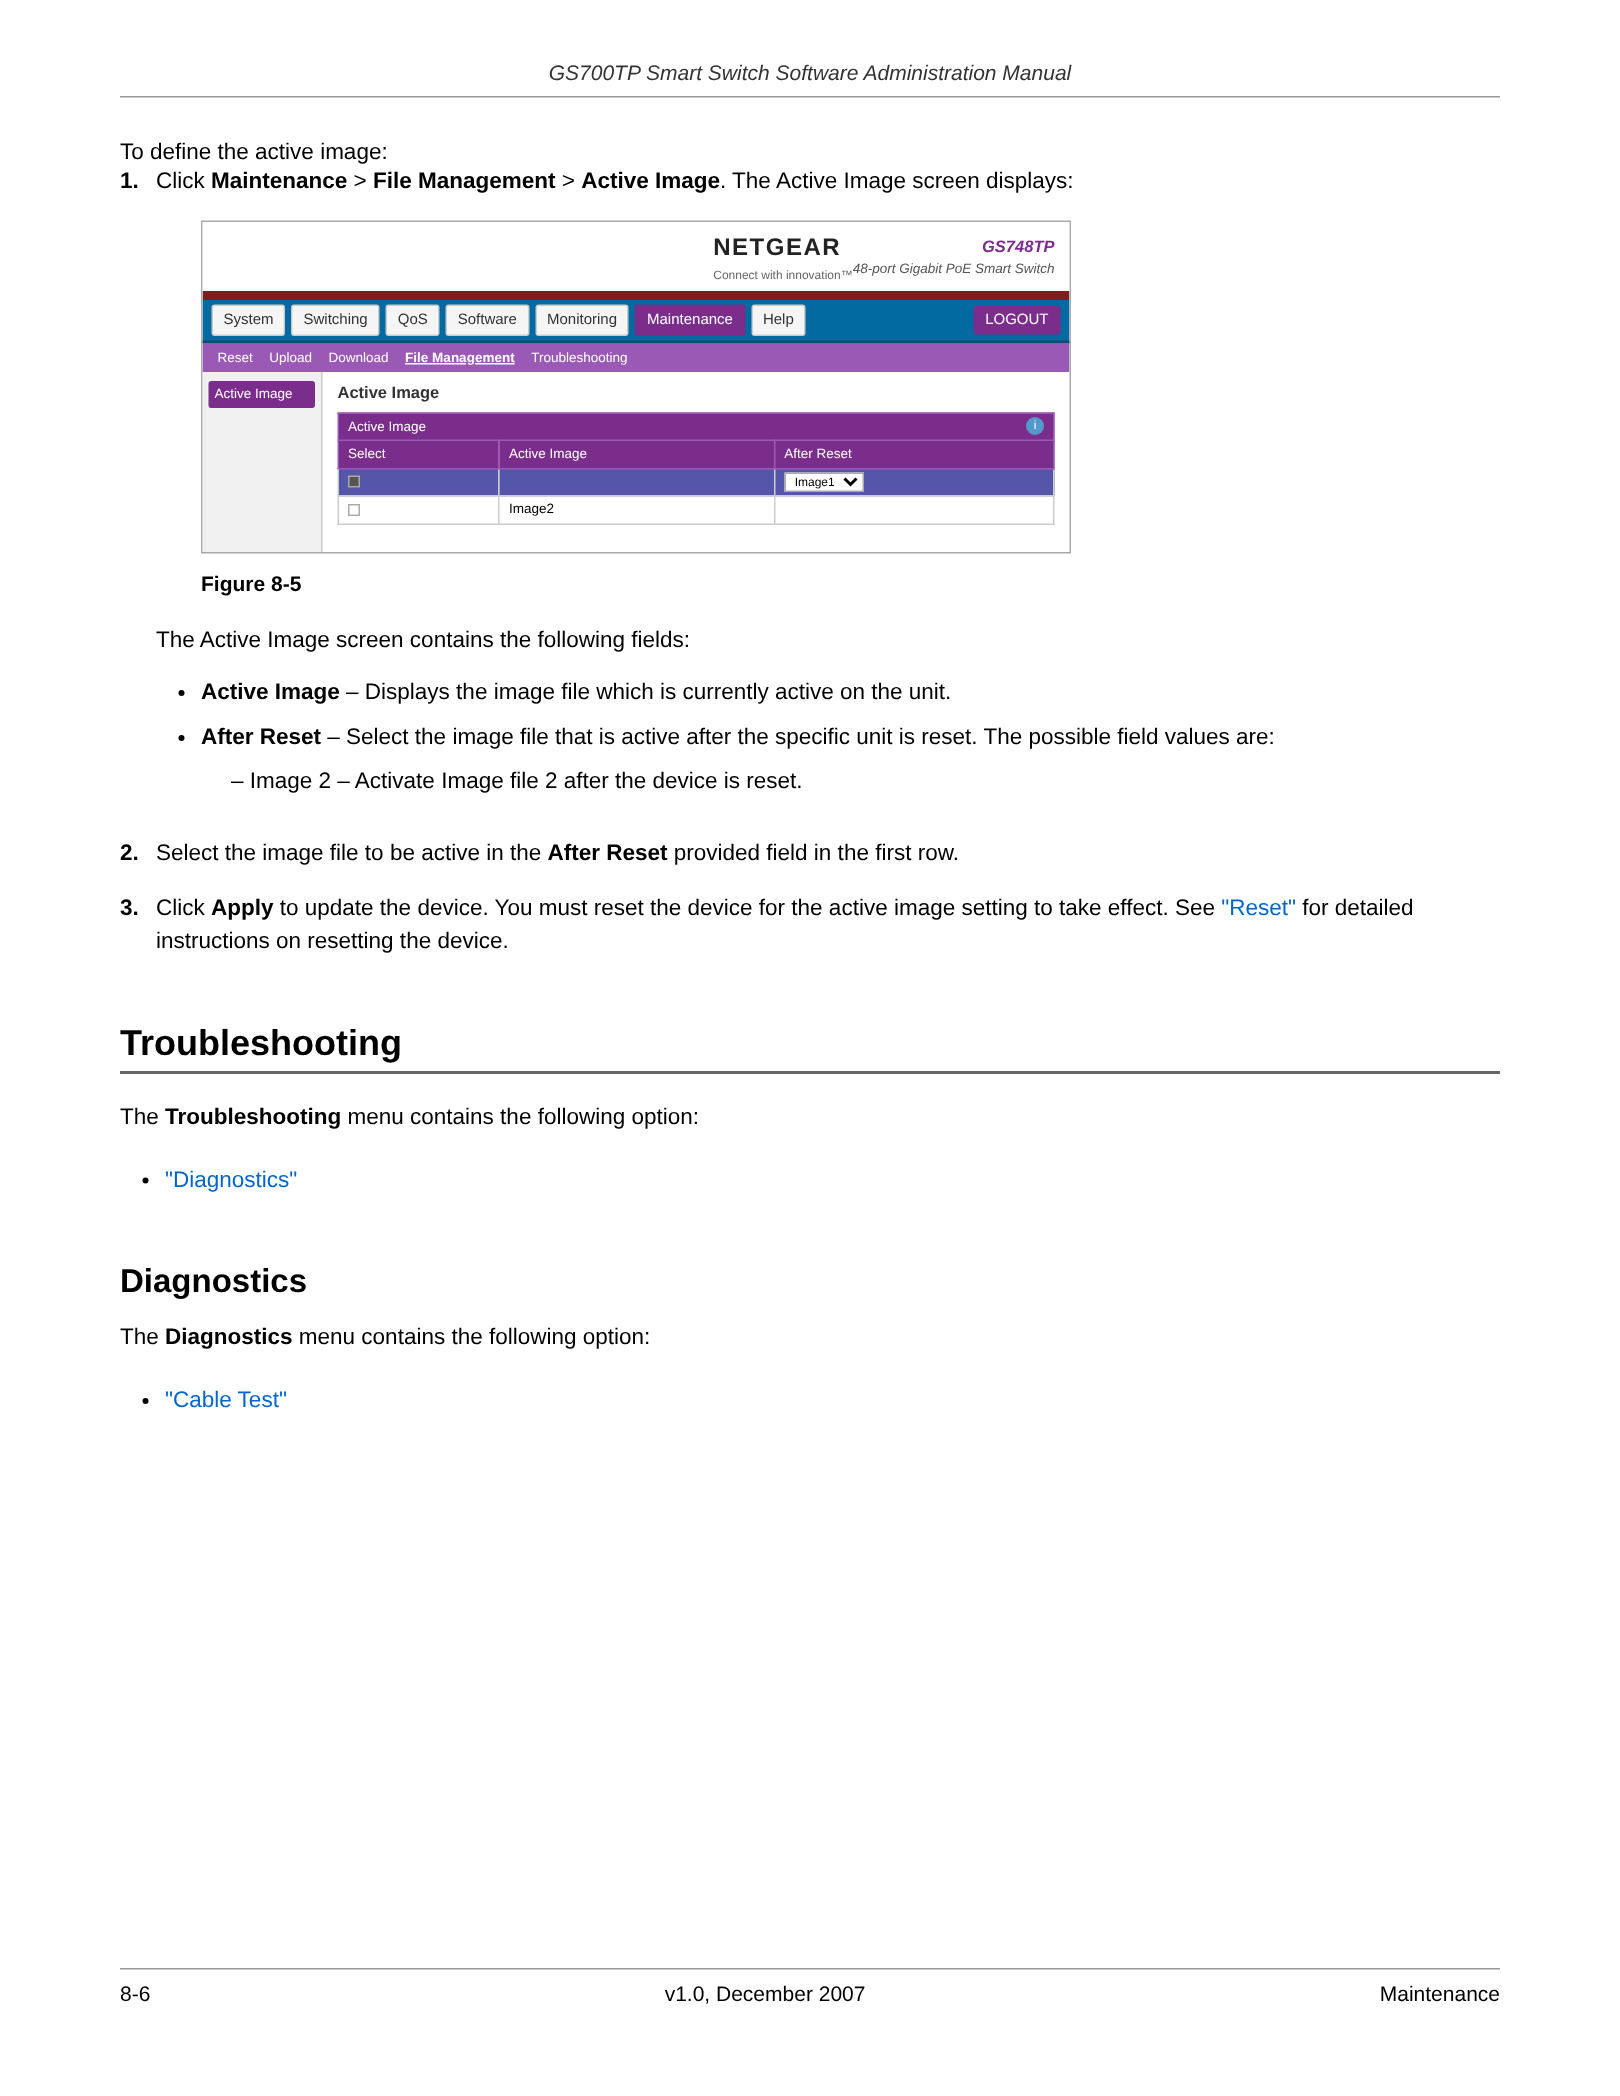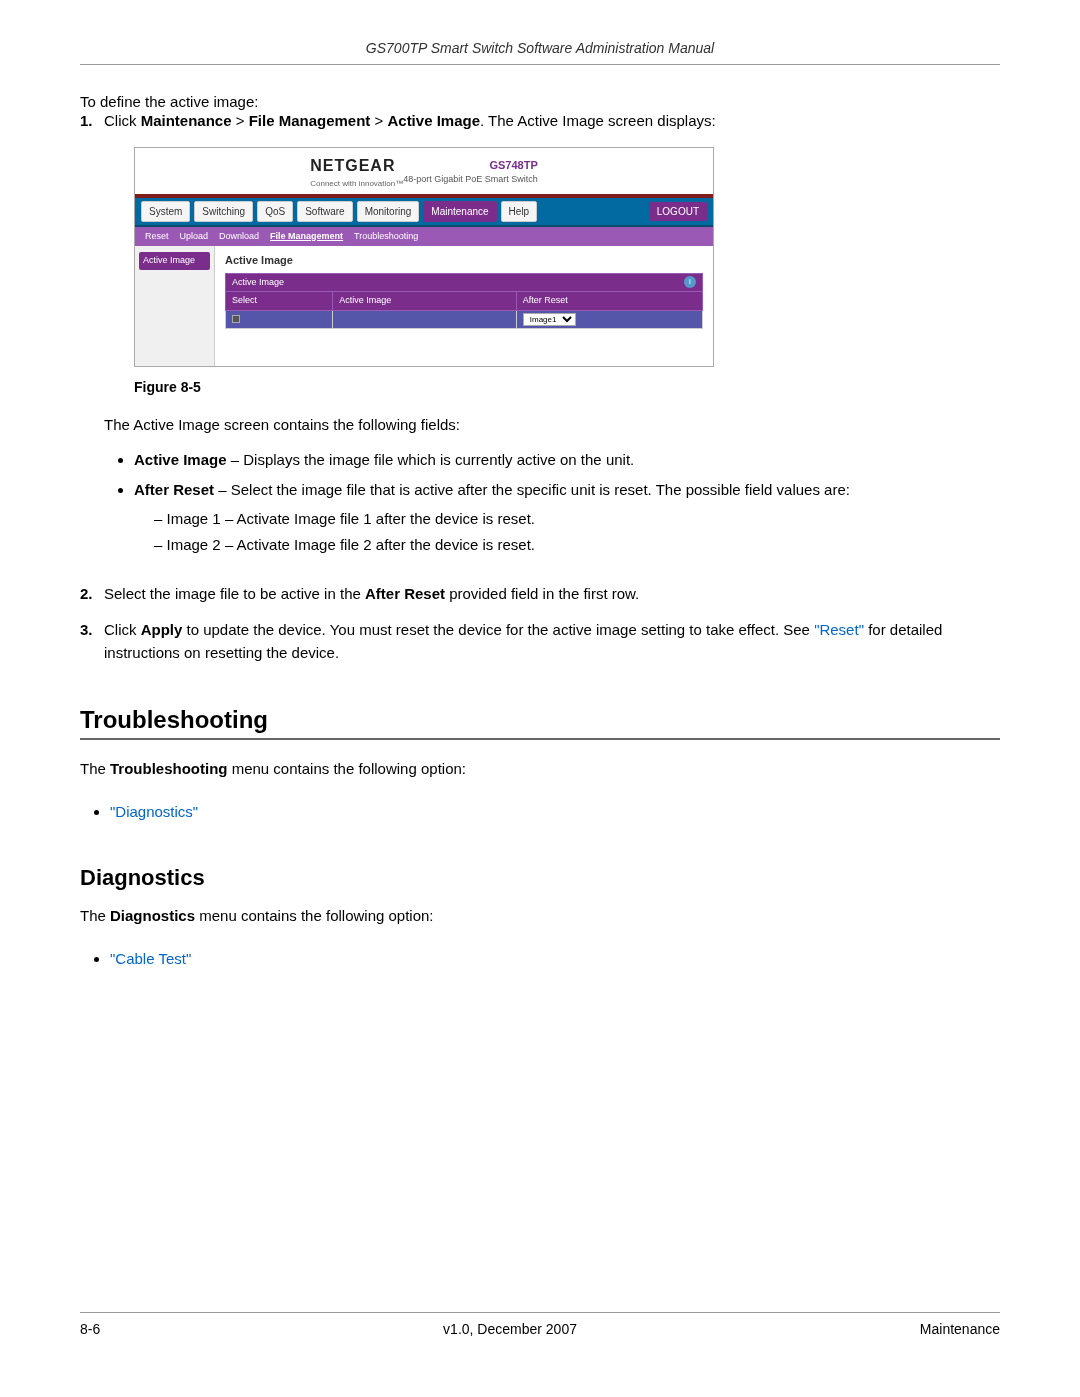--- a/index.html
+++ b/index.html
@@ -35,42 +35,43 @@
       border: 1px solid #aaa;
       margin: 14px 0 10px 30px;
       width: 580px;
       background: #fff;
       overflow: hidden;
     }
     
     .ng-header {
       background: #fff;
       display: flex;
-      justify-content: center;
+      justify-content: flex-end;
       align-items: center;
       padding: 6px 10px 4px 10px;
-      border-bottom: 4px solid #7f1d1d;
+      border-bottom: 6px solid #7f1d1d;
     }
     .ng-logo {
       display: flex;
       flex-direction: column;
     }
     .ng-logo-text {
       font-size: 16px;
       font-weight: 900;
       color: #222;
       letter-spacing: 1px;
       font-family: Arial Black, Arial, sans-serif;
     }
     .ng-logo-sub {
       font-size: 8px;
       color: #666;
     }
     .ng-product {
       text-align: right;
+      font-style: italic;
     }
     .ng-product-name {
       font-size: 11px;
       font-weight: bold;
       color: #7B2D8B;
     }
     .ng-product-sub {
       font-size: 9px;
       color: #555;
     }
@@ -360,39 +361,43 @@
                 <tr class="row1">
                   <td><span class="ng-checkbox"></span></td>
                   <td></td>
                   <td>
                     <select class="ng-dropdown">
                       <option>Image1</option>
                       <option>Image2</option>
                     </select>
                   </td>
                 </tr>
+                <tr class="row2">
+                  <td><span class="ng-checkbox-empty"></span></td>
+                  <td>Image2</td>
+                  <td></td>
+                </tr>
               </tbody>
             </table>
           </div>
         </div>
       </div>
 
       
       <div class="figure-caption">Figure 8-5</div>
 
       
       <p class="content-para">The Active Image screen contains the following fields:</p>
       <ul class="bullet-list">
         <li>
           <strong>Active Image</strong> – Displays the image file which is currently active on the unit.
         </li>
         <li>
           <strong>After Reset</strong> – Select the image file that is active after the specific unit is reset. The possible field values are:
           <ul class="sub-bullet-list">
-            <li>Image 1 – Activate Image file 1 after the device is reset.</li>
             <li>Image 2 – Activate Image file 2 after the device is reset.</li>
           </ul>
         </li>
       </ul>
     </div>
   </div>
 
   <div class="numbered-step">
     <span class="num">2.</span>
     <div class="content">

